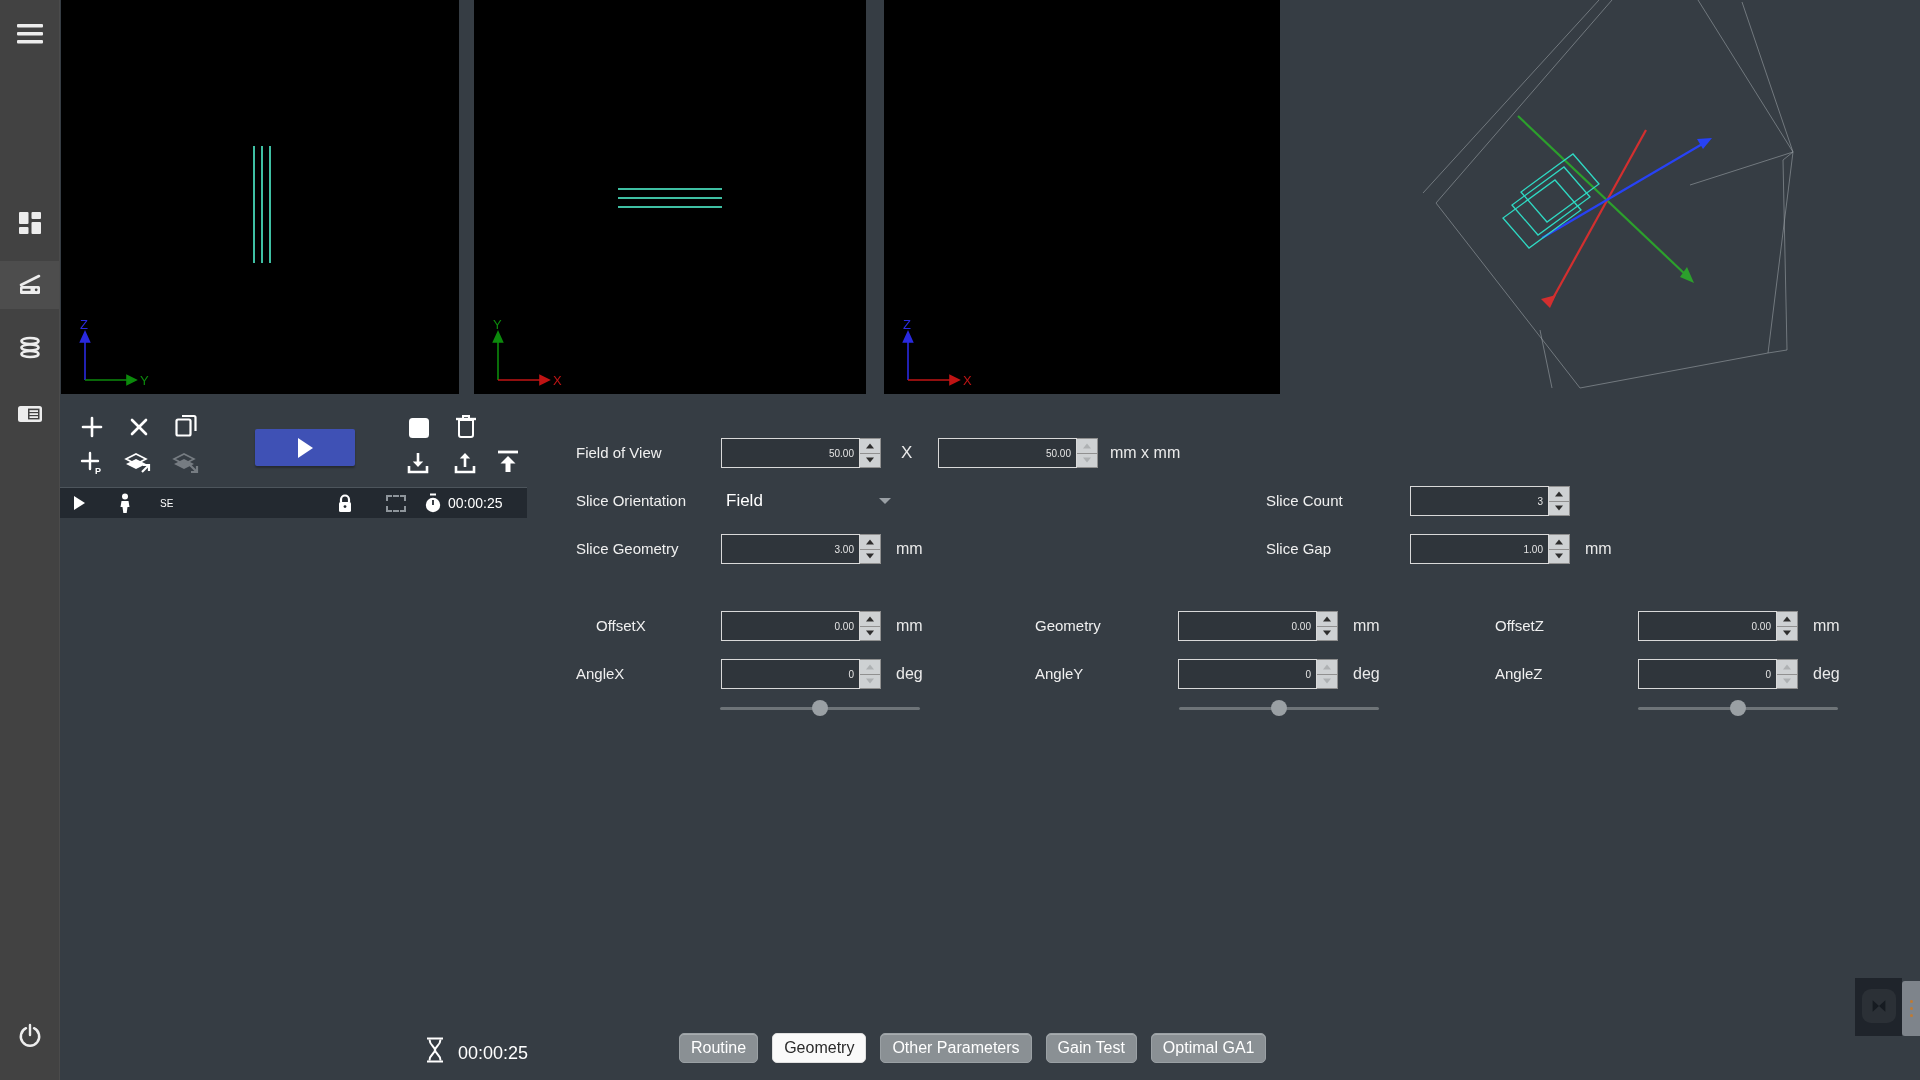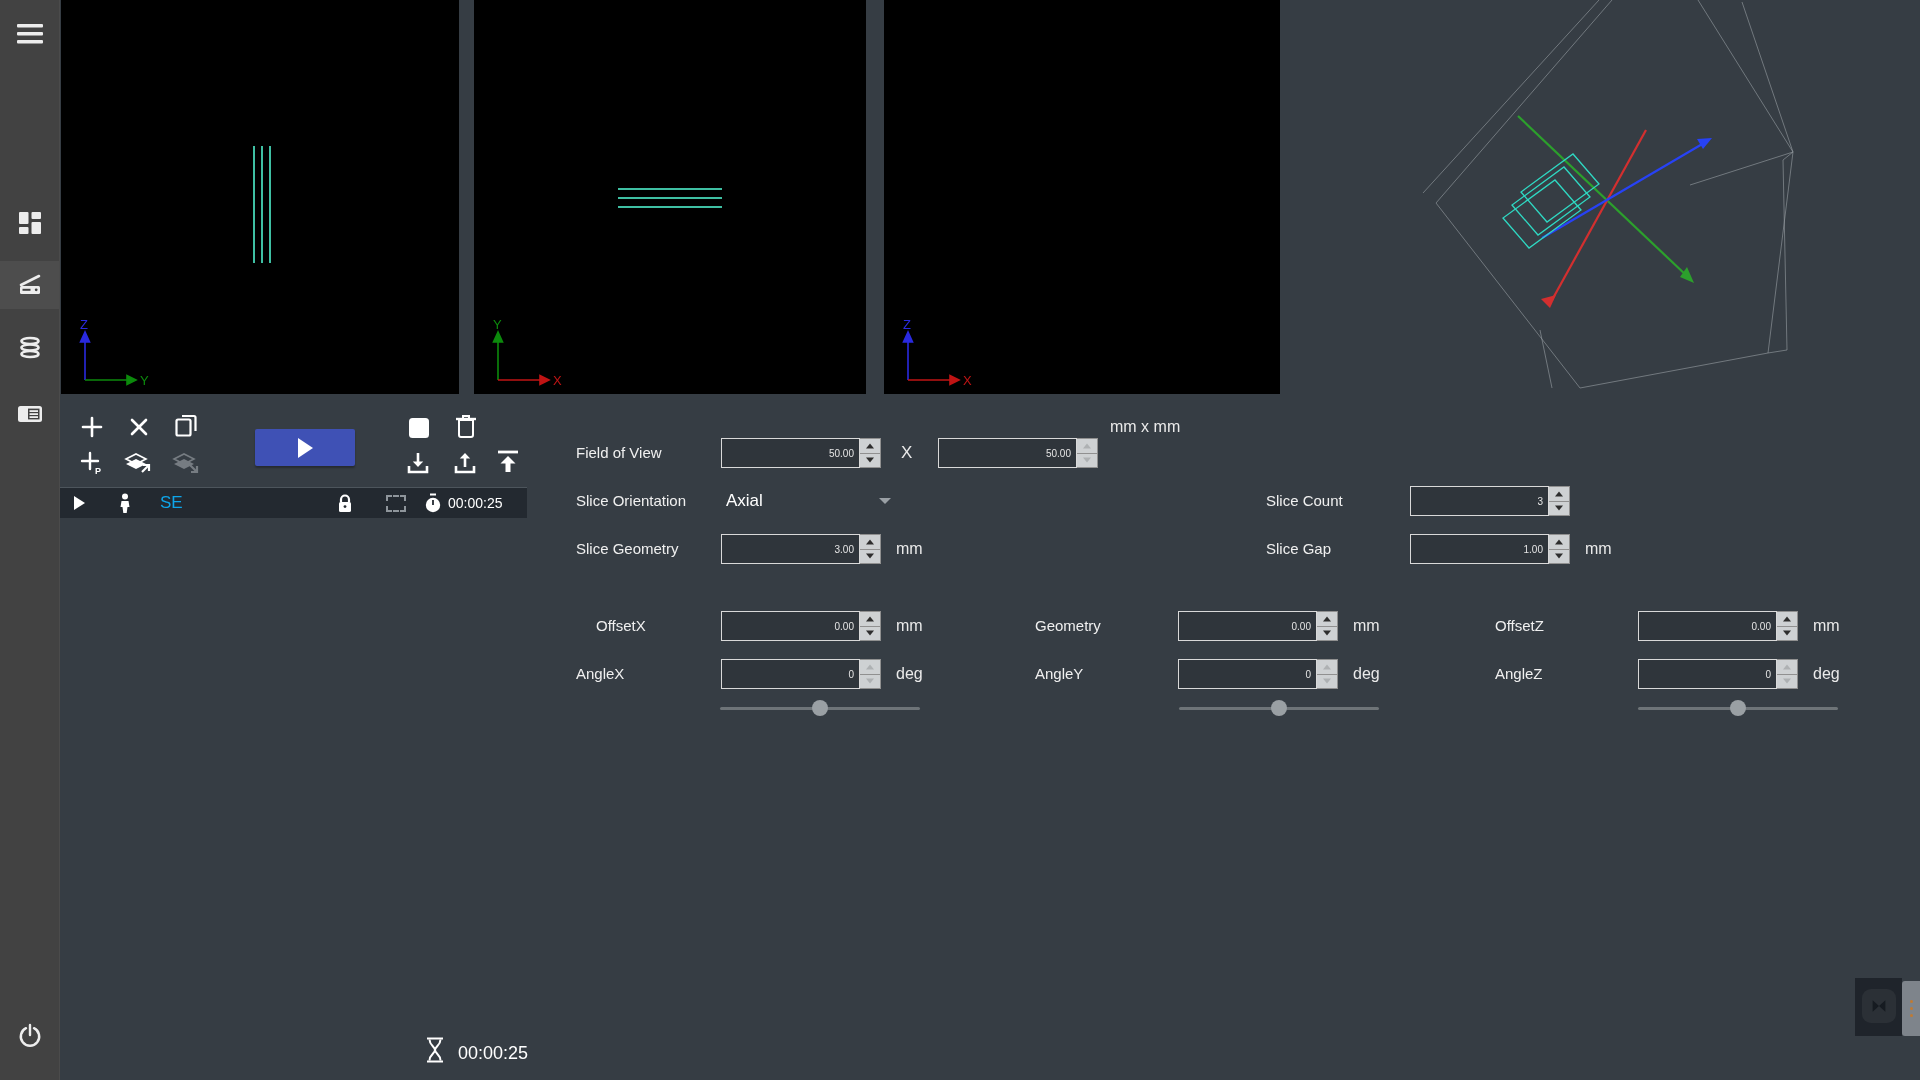--- a/index.html
+++ b/index.html
@@ -315,21 +315,21 @@
   <div class="seqrow">
     <div class="seq-item" style="left:14px">
         <div class="seq-tri"></div>
       </div>
     <div class="seq-item" style="left:58px">
       <svg width="14" height="20" viewBox="0 0 14 20">
           <circle cx="7" cy="3.4" r="3" fill="#fff"></circle>
           <path d="M3.5 8 h7 l1 6 h-2 l-0.8 6 h-3.4 l-0.8 -6 h-2 z" fill="#fff"></path>
         </svg>
     </div>
-    <div class="seq-item" style="left:100px;font-size:17px;color:#0ea5e9">SE</div>
+    <div class="seq-item" style="left:100px;font-size:10px;color:#ffffff">SE</div>
     <div class="seq-item" style="left:276px">
       <svg width="18" height="21" viewBox="0 0 18 21">
           <path d="M5 9 V6.5 a4 4 0 0 1 8 0 V9" fill="none" stroke="#fff" stroke-width="2.2"></path>
           <rect x="3" y="9" width="12" height="10" rx="1.6" fill="#fff"></rect>
           <circle cx="9" cy="13.6" r="1.4" fill="#232930"></circle>
         </svg>
     </div>
     <div class="seq-item" style="left:326px">
         <div class="dashedbox"></div>
       </div>
@@ -352,25 +352,25 @@
       </div>
   </div>
   <span class="funit" style="left:901px;top:438px;font-size:17px">X</span>
   <div class="igroup" style="left:938px;top:438px">
     <input class="num" readonly="" value="50.00" style="">
     <div class="spinner dim">
         <div class="sp up"></div>
         <div class="sp dn"></div>
       </div>
   </div>
-  <span class="funit" style="left:1110px;top:412px">mm x mm</span>
+  <span class="funit" style="left:1110px;top:438px">mm x mm</span>
 
   <span class="flabel" style="left:576px;top:486px">Slice Orientation</span>
   <div class="select" style="left:726px;top:486px;width:165px;height:30px">
-    <span class="val">Axial</span>
+    <span class="val">Field</span>
     <div class="caret" style="margin-left:auto"></div>
   </div>
   <span class="flabel" style="left:1266px;top:486px">Slice Count</span>
   <div class="igroup" style="left:1410px;top:486px">
     <input class="num" readonly="" value="3" style="">
     <div class="spinner">
         <div class="sp up"></div>
         <div class="sp dn"></div>
       </div>
   </div>
@@ -472,20 +472,27 @@
         <g fill="none" stroke="#fff" stroke-width="2">
           <line x1="3" y1="2.5" x2="19" y2="2.5"></line>
           <line x1="3" y1="25.5" x2="19" y2="25.5"></line>
           <path d="M5.5 3.5 c0 6 5.5 7 5.5 10.5 c0 3.5 -5.5 4.5 -5.5 10.5"></path>
           <path d="M16.5 3.5 c0 6 -5.5 7 -5.5 10.5 c0 3.5 5.5 4.5 5.5 10.5"></path>
         </g>
       </svg>
   </div>
   <span class="f-time">00:00:25</span>
 
+  <div class="tabs">
+    <div class="tab">Routine</div>
+    <div class="tab active">Geometry</div>
+    <div class="tab">Other Parameters</div>
+    <div class="tab">Gain Test</div>
+    <div class="tab">Optimal GA1</div>
+  </div>
 
   <div class="ov-panel"></div>
   <div class="ov-app">
     <svg width="24" height="24" viewBox="0 0 34 34">
         <polygon points="8,9 17,17 8,25" fill="#161b21"></polygon>
         <polygon points="26,9 17,17 26,25" fill="#161b21"></polygon>
       </svg>
   </div>
   <div class="ov-strip">
     <div class="ov-dot"></div>

